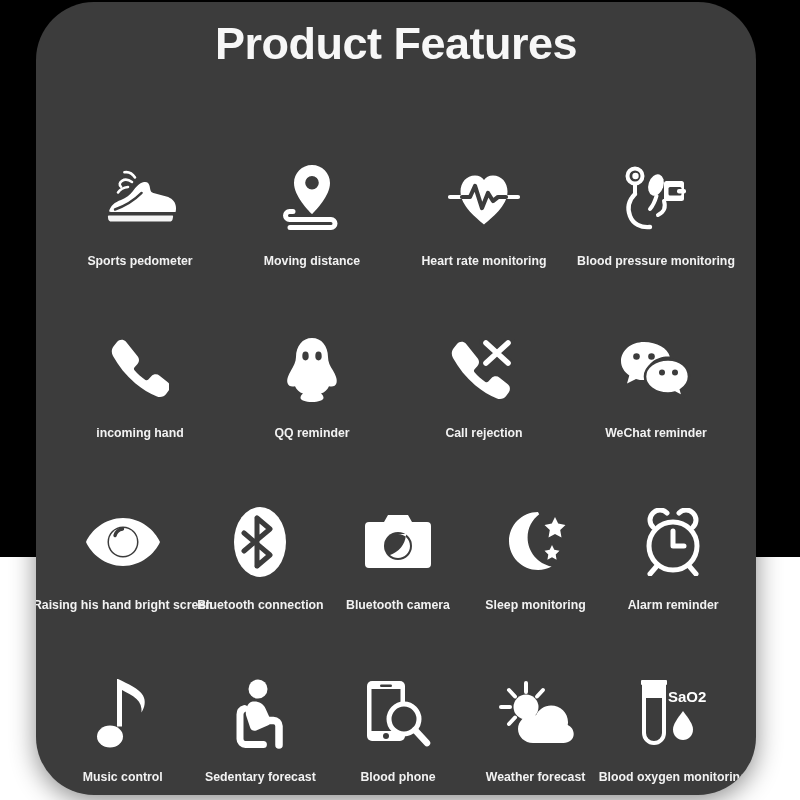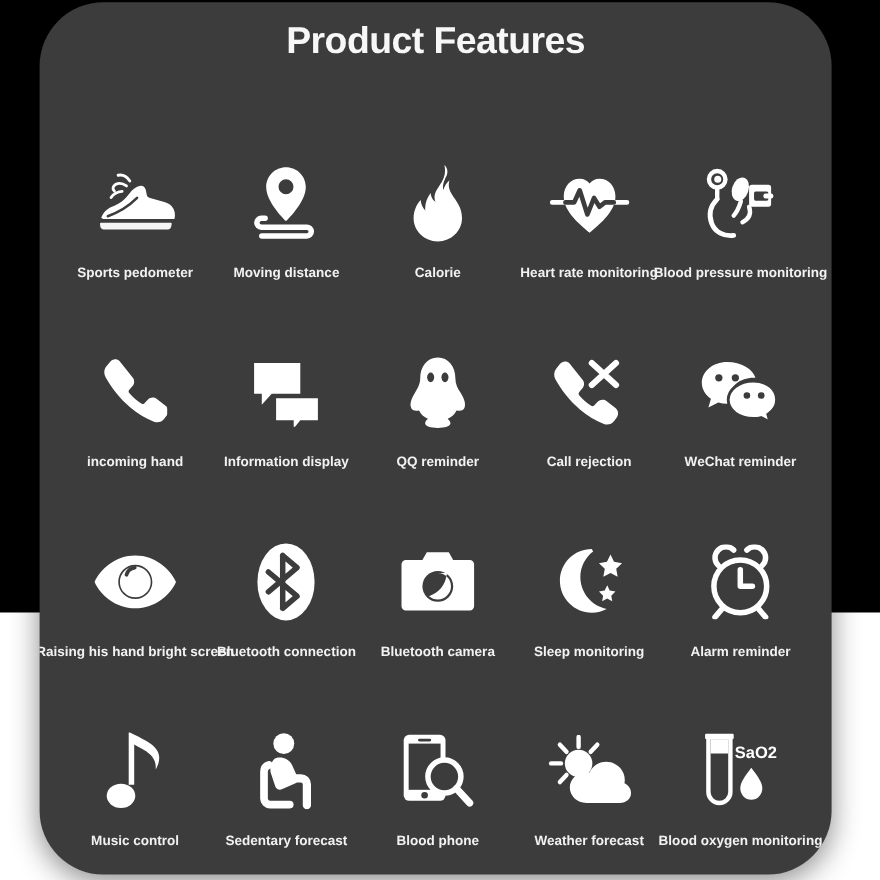--- a/index.html
+++ b/index.html
@@ -48,21 +48,21 @@
     box-shadow: 0 6px 26px rgba(0,0,0,0.45);
     overflow: hidden;
     box-sizing: border-box;
   }
 
   #page-title {
     margin: 0;
     padding-top: 16px;
     text-align: center;
     color: #f7f7f7;
-    font-size: 34px;
+    font-size: 45px;
     font-weight: bold;
     letter-spacing: -0.5px;
     font-family: "Liberation Sans", sans-serif;
   }
 
   
   .feature-grid {
     margin-top: 26px;
     display: flex;
     flex-direction: column;
@@ -137,29 +137,20 @@
         <div class="feature-cell">
           <div class="feature-icon">
             <svg width="62" height="70" viewBox="0 0 62 70" fill="#ffffff">
               <path d="M31 2c-10 0-18 8-18 18 0 13 15 28 17.2 30.4.5.5 1.1.5 1.6 0C34 48 49 33 49 20 49 10 41 2 31 2zm0 24.5a6.8 6.8 0 1 1 0-13.6 6.8 6.8 0 0 1 0 13.6z"></path>
               <path d="M12 48.5h-3.5a4 4 0 0 0 0 8H50a4 4 0 0 1 0 8H9" stroke="#ffffff" stroke-width="5" fill="none" stroke-linecap="round" stroke-linejoin="round"></path>
             </svg>
           </div>
           <div class="feature-label">Moving distance</div>
         </div>
 
-        <div class="feature-cell">
-          <div class="feature-icon">
-            <svg width="60" height="72" viewBox="0 0 60 72" fill="#ffffff">
-              <path d="M36 1c2 9-1.5 14.5-5 19.5-2 3-4 6-4 9.5 0 2.5 1 4.5 1 4.5s-4-2-4.5-8c-3 4-5 9-5 14 0 .5 0 1.2.2 2-2.6-2.6-4-6-4.2-9.6C10.5 37 8 43 8 49.5 8 61 17.8 70.5 30 70.5S52 61 52 49.5c0-8.5-3.6-13.5-7-18.5-2.6-3.8-5-7.3-5-12 0-1.6.3-3 .6-4.2-2.4 2.2-4.6 5.4-5.6 9-1-4 .6-8.6 3-13C39.6 7 38.6 3.4 36 1z"></path>
-              <path d="M30 44c2 4 .5 7.5-1.5 10-1.6 2-2.5 3.6-2.5 5.6 0 3.4 3 6 6.4 6 4 0 7.6-3.2 7.6-8 0-5-3.4-8-5-11.4-.8-1.8-1-3.6-.6-5.2-2 1-3.6 2.6-4.4 3z" fill="#3c3c3c" opacity="0"></path>
-            </svg>
-          </div>
-          <div class="feature-label">Calorie</div>
-        </div>
 
         <div class="feature-cell">
           <div class="feature-icon">
             <svg width="80" height="64" viewBox="0 0 80 64" fill="#ffffff">
               <path d="M40 58.5C33 52.6 16.5 40 16.5 25.6 16.5 16.4 22.6 9.5 31 9.5c4.2 0 7.3 1.9 9 4.4 1.7-2.5 4.8-4.4 9-4.4 8.4 0 14.5 6.9 14.5 16.1C63.5 40 47 52.6 40 58.5z"></path>
               <path d="M6 31h14l5-11 7 22 6-15 5 8 5-4h26" stroke="#ffffff" stroke-width="4.2" fill="none" stroke-linecap="round" stroke-linejoin="round"></path>
               <path d="M18 31h8l5-11 7 22 6-15 5 8 5-4h8" stroke="#3c3c3c" stroke-width="4.2" fill="none" stroke-linecap="round" stroke-linejoin="round"></path>
             </svg>
           </div>
           <div class="feature-label">Heart rate monitoring</div>
@@ -189,30 +180,20 @@
 
         <div class="feature-cell">
           <div class="feature-icon">
             <svg width="58" height="62" viewBox="0 0 58 62" fill="#ffffff">
               <path d="M14.8 2.4c-2.6-2.5-6.5-2.2-8.8.6L2.6 7.2C.4 10 .2 13.8 2 17c5.5 10 13 19.4 22.2 27.2C31 50 38.6 54.6 46 57.4c3.4 1.3 7.2.2 9.3-2.7l2.4-3.2c2-2.7 1.5-6.5-1.2-8.6l-7.9-6.2c-2.5-2-6.1-1.7-8.3.6l-3 3.2a2.3 2.3 0 0 1-2.9.4c-4-2.5-7.7-5.7-10.9-9.6a2.3 2.3 0 0 1 .1-3l2.9-3.3c2-2.3 2-5.8-.1-8L14.8 2.4z"></path>
             </svg>
           </div>
           <div class="feature-label">incoming hand</div>
         </div>
 
-        <div class="feature-cell">
-          <div class="feature-icon">
-            <svg width="66" height="62" viewBox="0 0 66 62" fill="#ffffff">
-              <path d="M4 4h42v28H20l-9 10V32H4z"></path>
-              <path d="M24 36h38v20H46l-6 7.5V56H24z" stroke="#3c3c3c" stroke-width="3"></path>
-              <path d="M24 36h38v20H46l-6 7.5V56H24z"></path>
-            </svg>
-          </div>
-          <div class="feature-label">Information display</div>
-        </div>
 
         <div class="feature-cell">
           <div class="feature-icon">
             <svg width="54" height="66" viewBox="0 0 54 66" fill="#ffffff">
               <path d="M27 1C17.5 1 11 9 11 20c0 5-2.5 9-5 13.5C3.5 38 1.5 42 2.5 46c.8 3.2 4 4 7.5 3.2 1.6 3.4 4.4 6 8 7.4-1.6 1.4-2.5 2.8-2.5 4.2 0 2.6 5 4.2 11.5 4.2s11.5-1.6 11.5-4.2c0-1.4-.9-2.8-2.5-4.2 3.6-1.4 6.4-4 8-7.4 3.5.8 6.7 0 7.5-3.2 1-4-1-8-3.5-12.5C45 29 43 25 43 20 43 9 36.5 1 27 1z"></path>
               <ellipse cx="20.5" cy="19" rx="3.2" ry="4.4" fill="#3c3c3c"></ellipse>
               <ellipse cx="33.5" cy="19" rx="3.2" ry="4.4" fill="#3c3c3c"></ellipse>
             </svg>
           </div>
           <div class="feature-label">QQ reminder</div>

